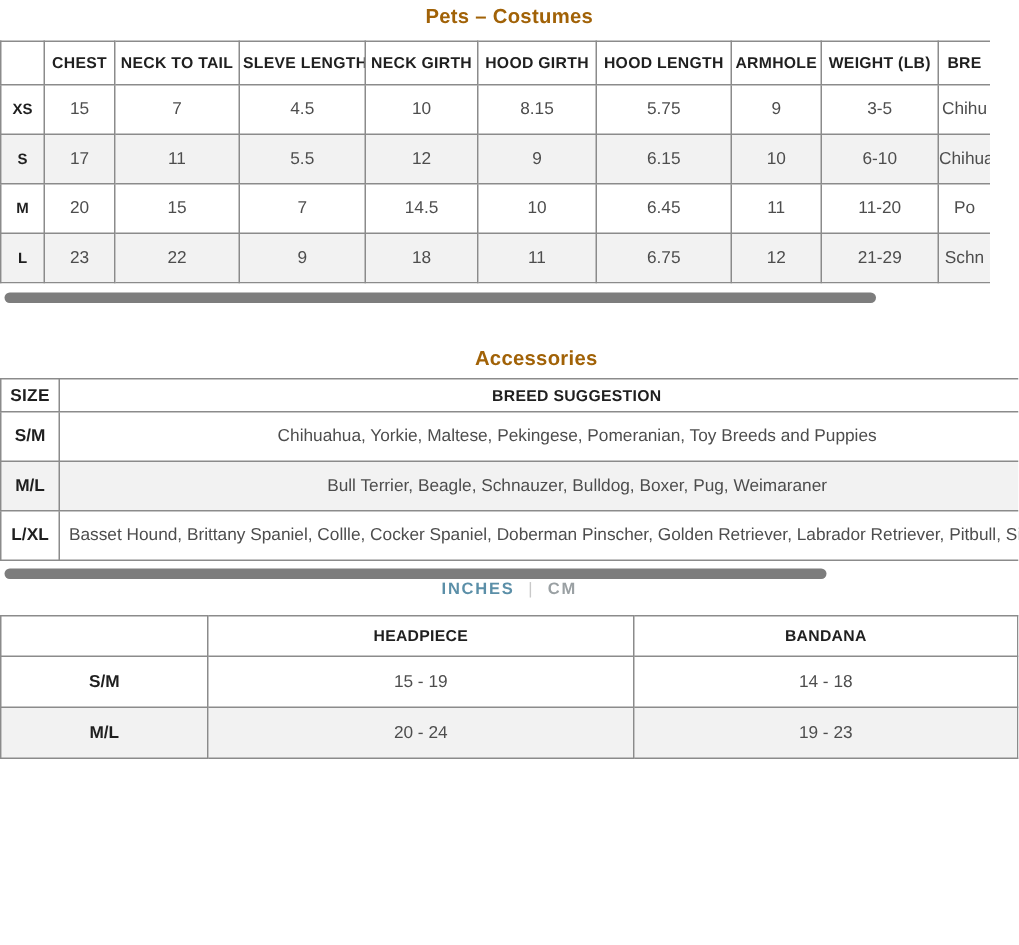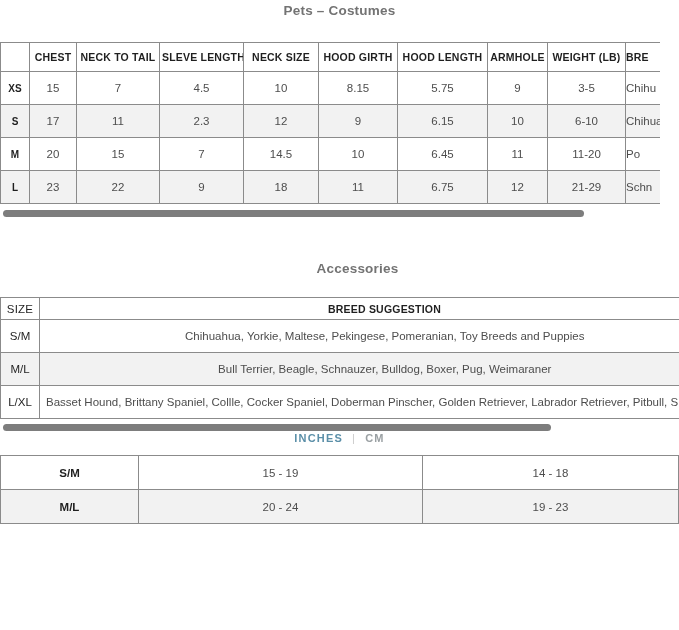--- a/index.html
+++ b/index.html
@@ -4,23 +4,23 @@
 <style>
   * { box-sizing: border-box; }
   html, body {
     margin: 0; padding: 0;
     width: 679px; height: 630px;
     background: #ffffff;
     overflow: hidden;
     font-family: "Liberation Sans", sans-serif;
   }
   .section-title {
-    margin: 0; padding: 15px;
+    margin: 0; padding: 0;
     text-align: center;
-    font-size: 13.5px; font-weight: 700; color: #737373;
+    font-size: 13.5px; font-weight: 700; color: #a16207;
     letter-spacing: .2px;
     line-height: 18px;
   }
   #title1 { padding-top: 2px; }
   #title2 { margin-top: 29px; line-height: 16px; margin-left: 36px; }
 
   .tbl-wrap { width: 679px; overflow: hidden; }
   table { border-collapse: collapse; table-layout: fixed; }
   th, td {
     border: 1px solid #8b8b8b;
@@ -31,34 +31,34 @@
   }
   th { font-weight: 700; color: #1f1f1f; }
   tr.hdr th { font-size: 10.5px; letter-spacing: .2px; }
   .stripe { background: #f2f2f2; }
 
   
   #costumes { width: 660px; margin-top: 7px; border-radius: 23px; }
   #costumes tr.hdr th { height: 29px; }
   #costumes tr.row th, #costumes tr.row td { height: 33px; }
   #costumes .sz { font-size: 10px; font-weight: 700; }
-  #costumes .breed { border-right: none; text-align: left; padding: 0; }
+  #costumes .breed { border-right: none; text-align: center; padding: 0; }
 
   
   .hscroll {
     height: 7px; border-radius: 4px; background: #7d7d7d;
   }
   #scroll1 { width: 581px; margin: 6px 0 0 3px; }
   #scroll2 { width: 548px; margin: 5px 0 0 3px; }
 
   
   #accessories { width: 730px; margin-top: 5px; }
   #accessories tr.hdr th { height: 22px; }
   #accessories tr.row th, #accessories tr.row td { height: 33px; }
-  #accessories .sz { font-weight: 400; font-size: 11.5px; }
+  #accessories .sz { font-weight: 700; font-size: 11.5px; }
   #accessories td { border-right: none; }
   #accessories .left { text-align: left; padding-left: 6px; }
 
   
   #units {
     height: 14px;
     display: flex; justify-content: center; align-items: center;
     font-size: 11px; font-weight: 700; letter-spacing: 1.2px;
   }
   #units .inches { color: #5b8fa8; cursor: pointer; }
@@ -89,21 +89,21 @@
         <col style="width:60px">
         <col style="width:78px">
         <col>
     </colgroup>
     <tbody>
         <tr class="hdr">
       <th class="sz"></th>
       <th>CHEST</th>
       <th>NECK TO TAIL</th>
       <th>SLEVE LENGTH</th>
-      <th>NECK SIZE</th>
+      <th>NECK GIRTH</th>
       <th>HOOD GIRTH</th>
       <th>HOOD LENGTH</th>
       <th>ARMHOLE</th>
       <th>WEIGHT (LB)</th>
       <th class="breed">BRE</th>
     </tr>
     <tr class="row">
       <th class="sz">XS</th>
       <td>15</td>
       <td>7</td>
@@ -112,21 +112,21 @@
       <td>8.15</td>
       <td>5.75</td>
       <td>9</td>
       <td>3-5</td>
       <td class="breed">Chihu</td>
     </tr>
     <tr class="row stripe">
       <th class="sz">S</th>
       <td>17</td>
       <td>11</td>
-      <td>2.3</td>
+      <td>5.5</td>
       <td>12</td>
       <td>9</td>
       <td>6.15</td>
       <td>10</td>
       <td>6-10</td>
       <td class="breed">Chihuah</td>
     </tr>
     <tr class="row">
       <th class="sz">M</th>
       <td>20</td>
@@ -194,20 +194,25 @@
   <span class="cm">CM</span>
 </div>
 
 <table id="headwear">
   <colgroup>
       <col style="width:138px">
       <col style="width:284px">
       <col>
     </colgroup>
   <tbody>
+      <tr class="hdr">
+    <th class="sz"></th>
+    <th>HEADPIECE</th>
+    <th>BANDANA</th>
+  </tr>
   <tr class="row">
     <th class="sz">S/M</th>
     <td>15 - 19</td>
     <td>14 - 18</td>
   </tr>
   <tr class="row stripe">
     <th class="sz">M/L</th>
     <td>20 - 24</td>
     <td>19 - 23</td>
   </tr>

